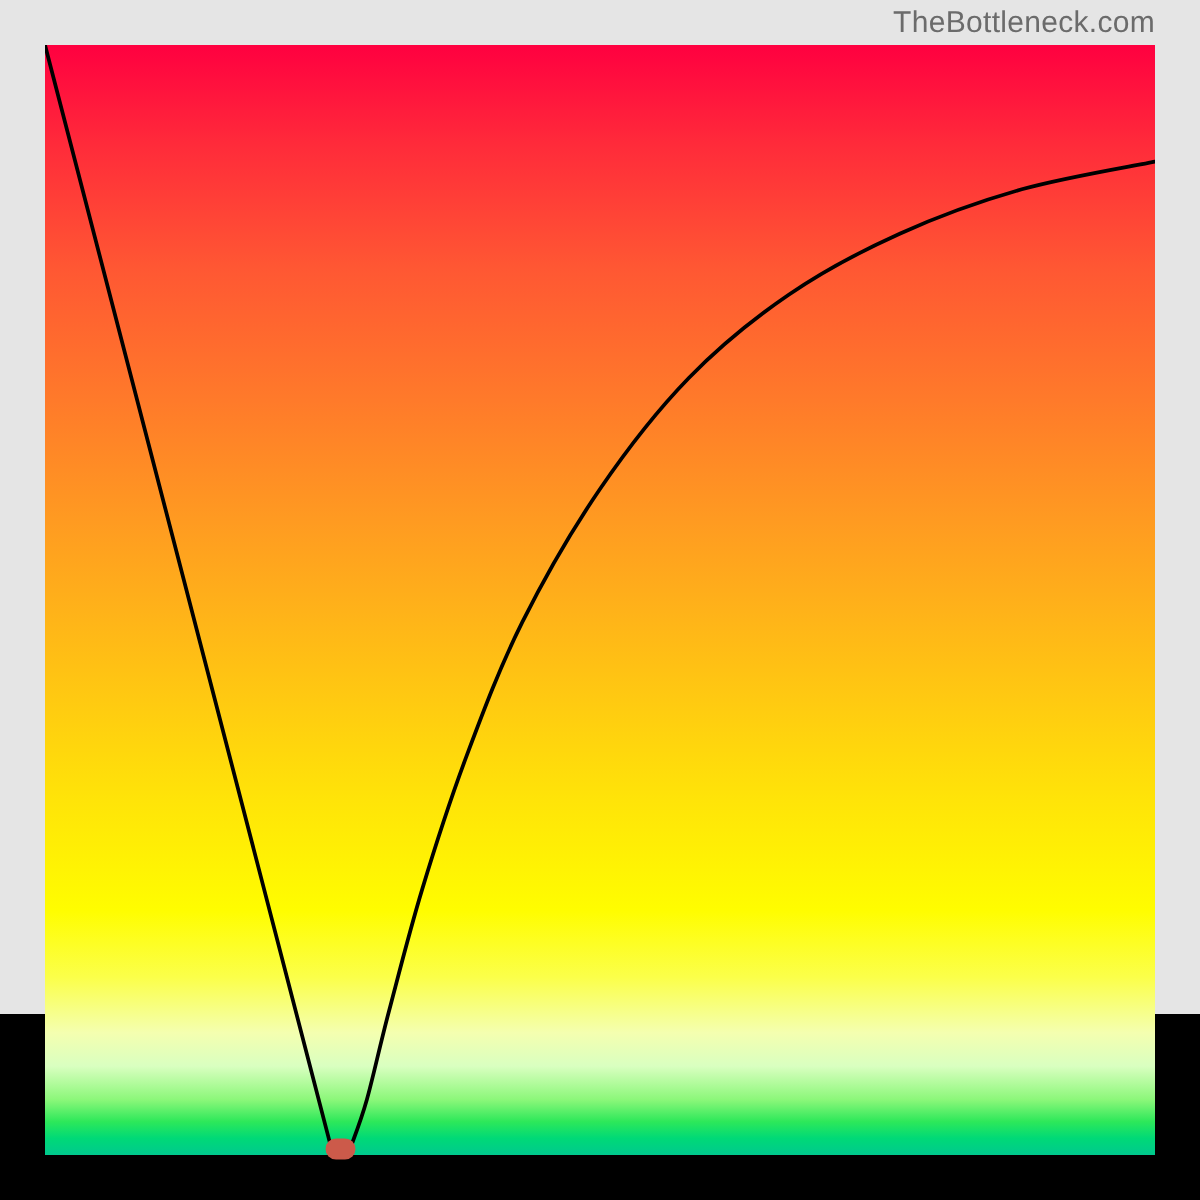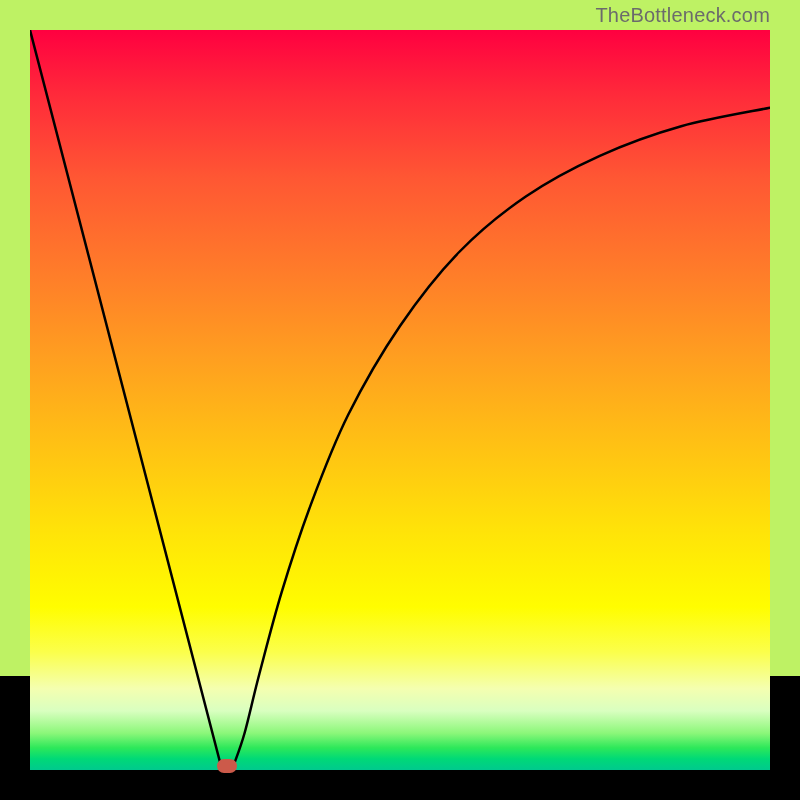--- a/index.html
+++ b/index.html
@@ -8,21 +8,21 @@
     width: 800px;
     height: 800px;
     overflow: hidden;
     background: #000;
     font-family: Arial, Helvetica, sans-serif;
   }
   .frame {
     position: relative;
     width: 800px;
     height: 676px;
-    background: #bef264;
+    background: #e5e5e5;
     text-decoration: underline;
   }
   .plot-area {
     position: absolute;
     left: 30px;
     top: 30px;
     width: 740px;
     height: 740px;
   }
   .gradient-bg {

